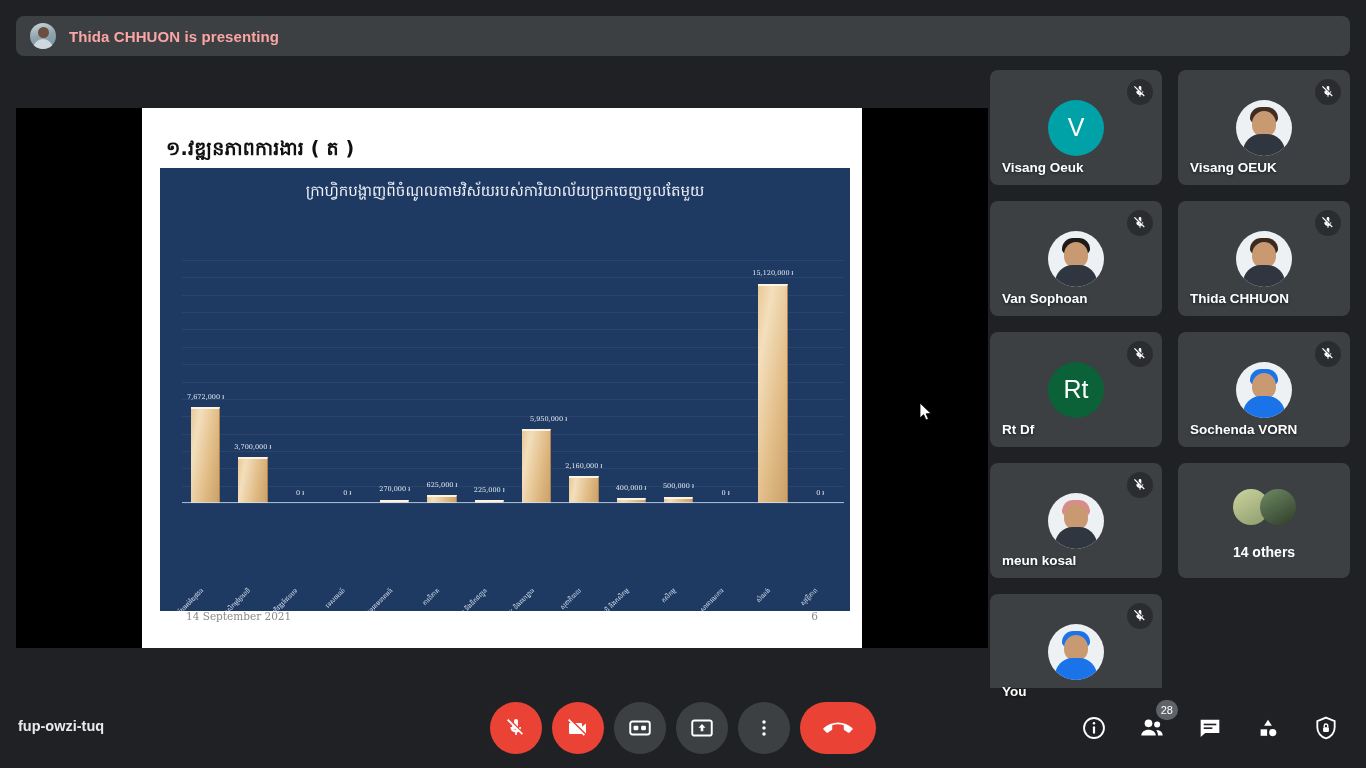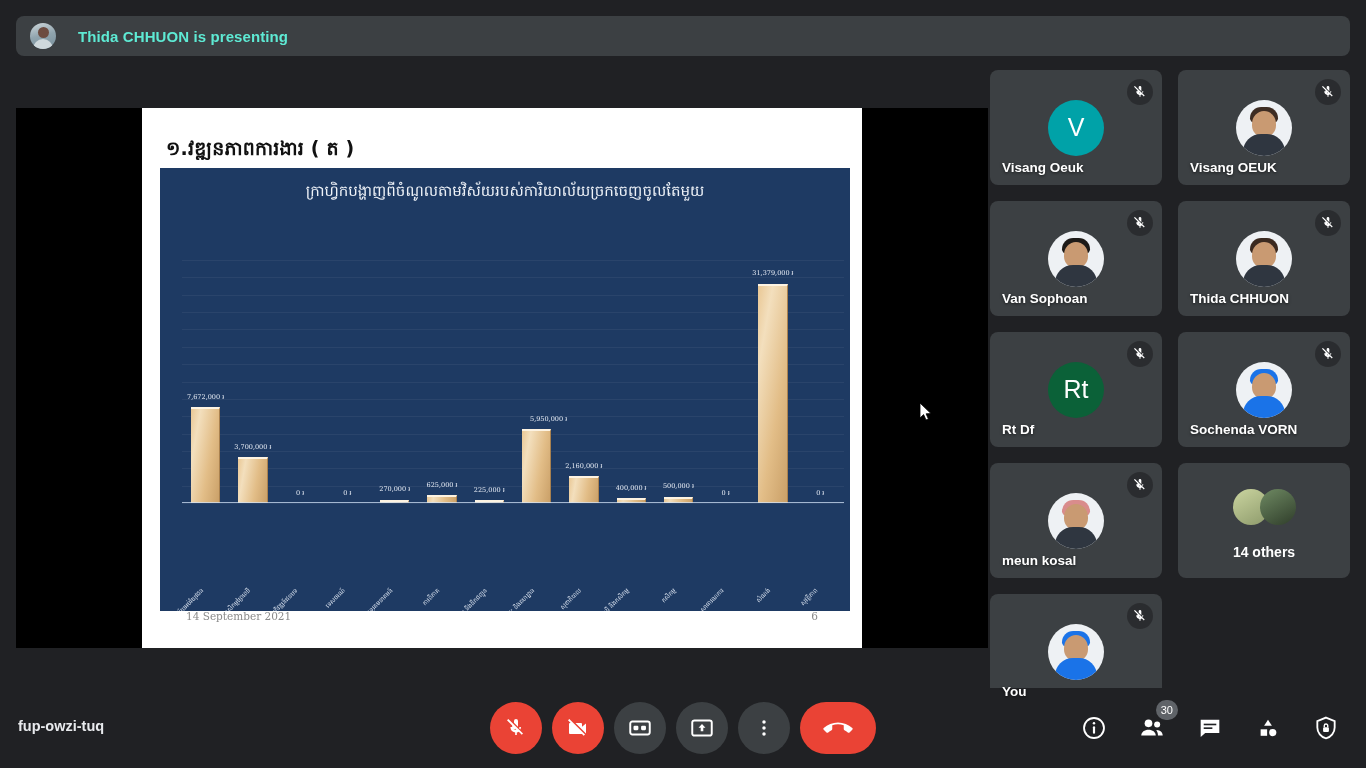--- a/index.html
+++ b/index.html
@@ -27,22 +27,22 @@
     content:""; position:absolute; left:50%; top:16%;
     width:11px; height:11px; margin-left:-5.5px; border-radius:50%;
     background:#6d4c41;
   }
   .banner-avatar::after {
     content:""; position:absolute; left:50%; bottom:-5px;
     width:20px; height:15px; margin-left:-10px; border-radius:10px 10px 0 0;
     background:#cfd8dc;
   }
   .banner-text {
-    color: #5eead4; font-size: 15px; font-weight: bold;
-    margin-left: 22px; letter-spacing: .1px;
+    color: #fca5a5; font-size: 15px; font-weight: bold;
+    margin-left: 13px; letter-spacing: .1px;
   }
 
   
   .stage {
     position: absolute; left: 16px; top: 108px;
     width: 972px; height: 540px;
     background: #000;
     display: flex; align-items: center; justify-content: center;
   }
   .slide {
@@ -271,21 +271,21 @@
               </div>
               <div class="bar-slot">
                 <div class="bar-label" style="bottom: 4.7641%;">500,000 ៛</div>
                 <div class="bar" style="height: 2.5641%;"></div>
               </div>
               <div class="bar-slot">
                 <div class="bar-label" style="bottom: 2.2%;">0 ៛</div>
                 <div class="bar zero" style="height: 0%;"></div>
               </div>
               <div class="bar-slot">
-                <div class="bar-label" style="bottom: 92.5231%;">31,379,000 ៛</div>
+                <div class="bar-label" style="bottom: 92.5231%;">15,120,000 ៛</div>
                 <div class="bar" style="height: 90.3231%;"></div>
               </div>
               <div class="bar-slot">
                 <div class="bar-label" style="bottom: 2.2%;">0 ៛</div>
                 <div class="bar zero" style="height: 0%;"></div>
               </div>
             </div>
           <div class="axis-base"></div>
         </div>
 
@@ -489,21 +489,21 @@
           <rect x="11" y="10.4" width="2" height="7" rx="1" fill="#fff"></rect>
         </svg>
       </button>
       <button class="ibtn" title="Show everyone">
         <svg width="28" height="28" viewBox="0 0 24 24">
           <circle cx="9" cy="8" r="3.3" fill="#fff"></circle>
           <circle cx="16.4" cy="9" r="2.6" fill="#fff"></circle>
           <path d="M2.8 18.5c0-3.1 2.8-5 6.2-5s6.2 1.9 6.2 5z" fill="#fff"></path>
           <path d="M16.2 13.8c2.7.15 4.9 1.8 5 4.7h-4.1c0-1.8-.4-3.4-1.4-4.6z" fill="#fff"></path>
         </svg>
-        <span class="count-badge">30</span>
+        <span class="count-badge">28</span>
       </button>
       <button class="ibtn" title="Chat with everyone">
         <svg width="26" height="26" viewBox="0 0 24 24">
           <path d="M3.4 4.4h17.2v12.3H7.6l-4.2 3.6z" fill="#fff"></path>
           <rect x="6.2" y="8" width="11.6" height="1.5" fill="#202124"></rect>
           <rect x="6.2" y="11.4" width="8" height="1.5" fill="#202124"></rect>
         </svg>
       </button>
       <button class="ibtn" title="Activities">
         <svg width="26" height="26" viewBox="0 0 24 24">

